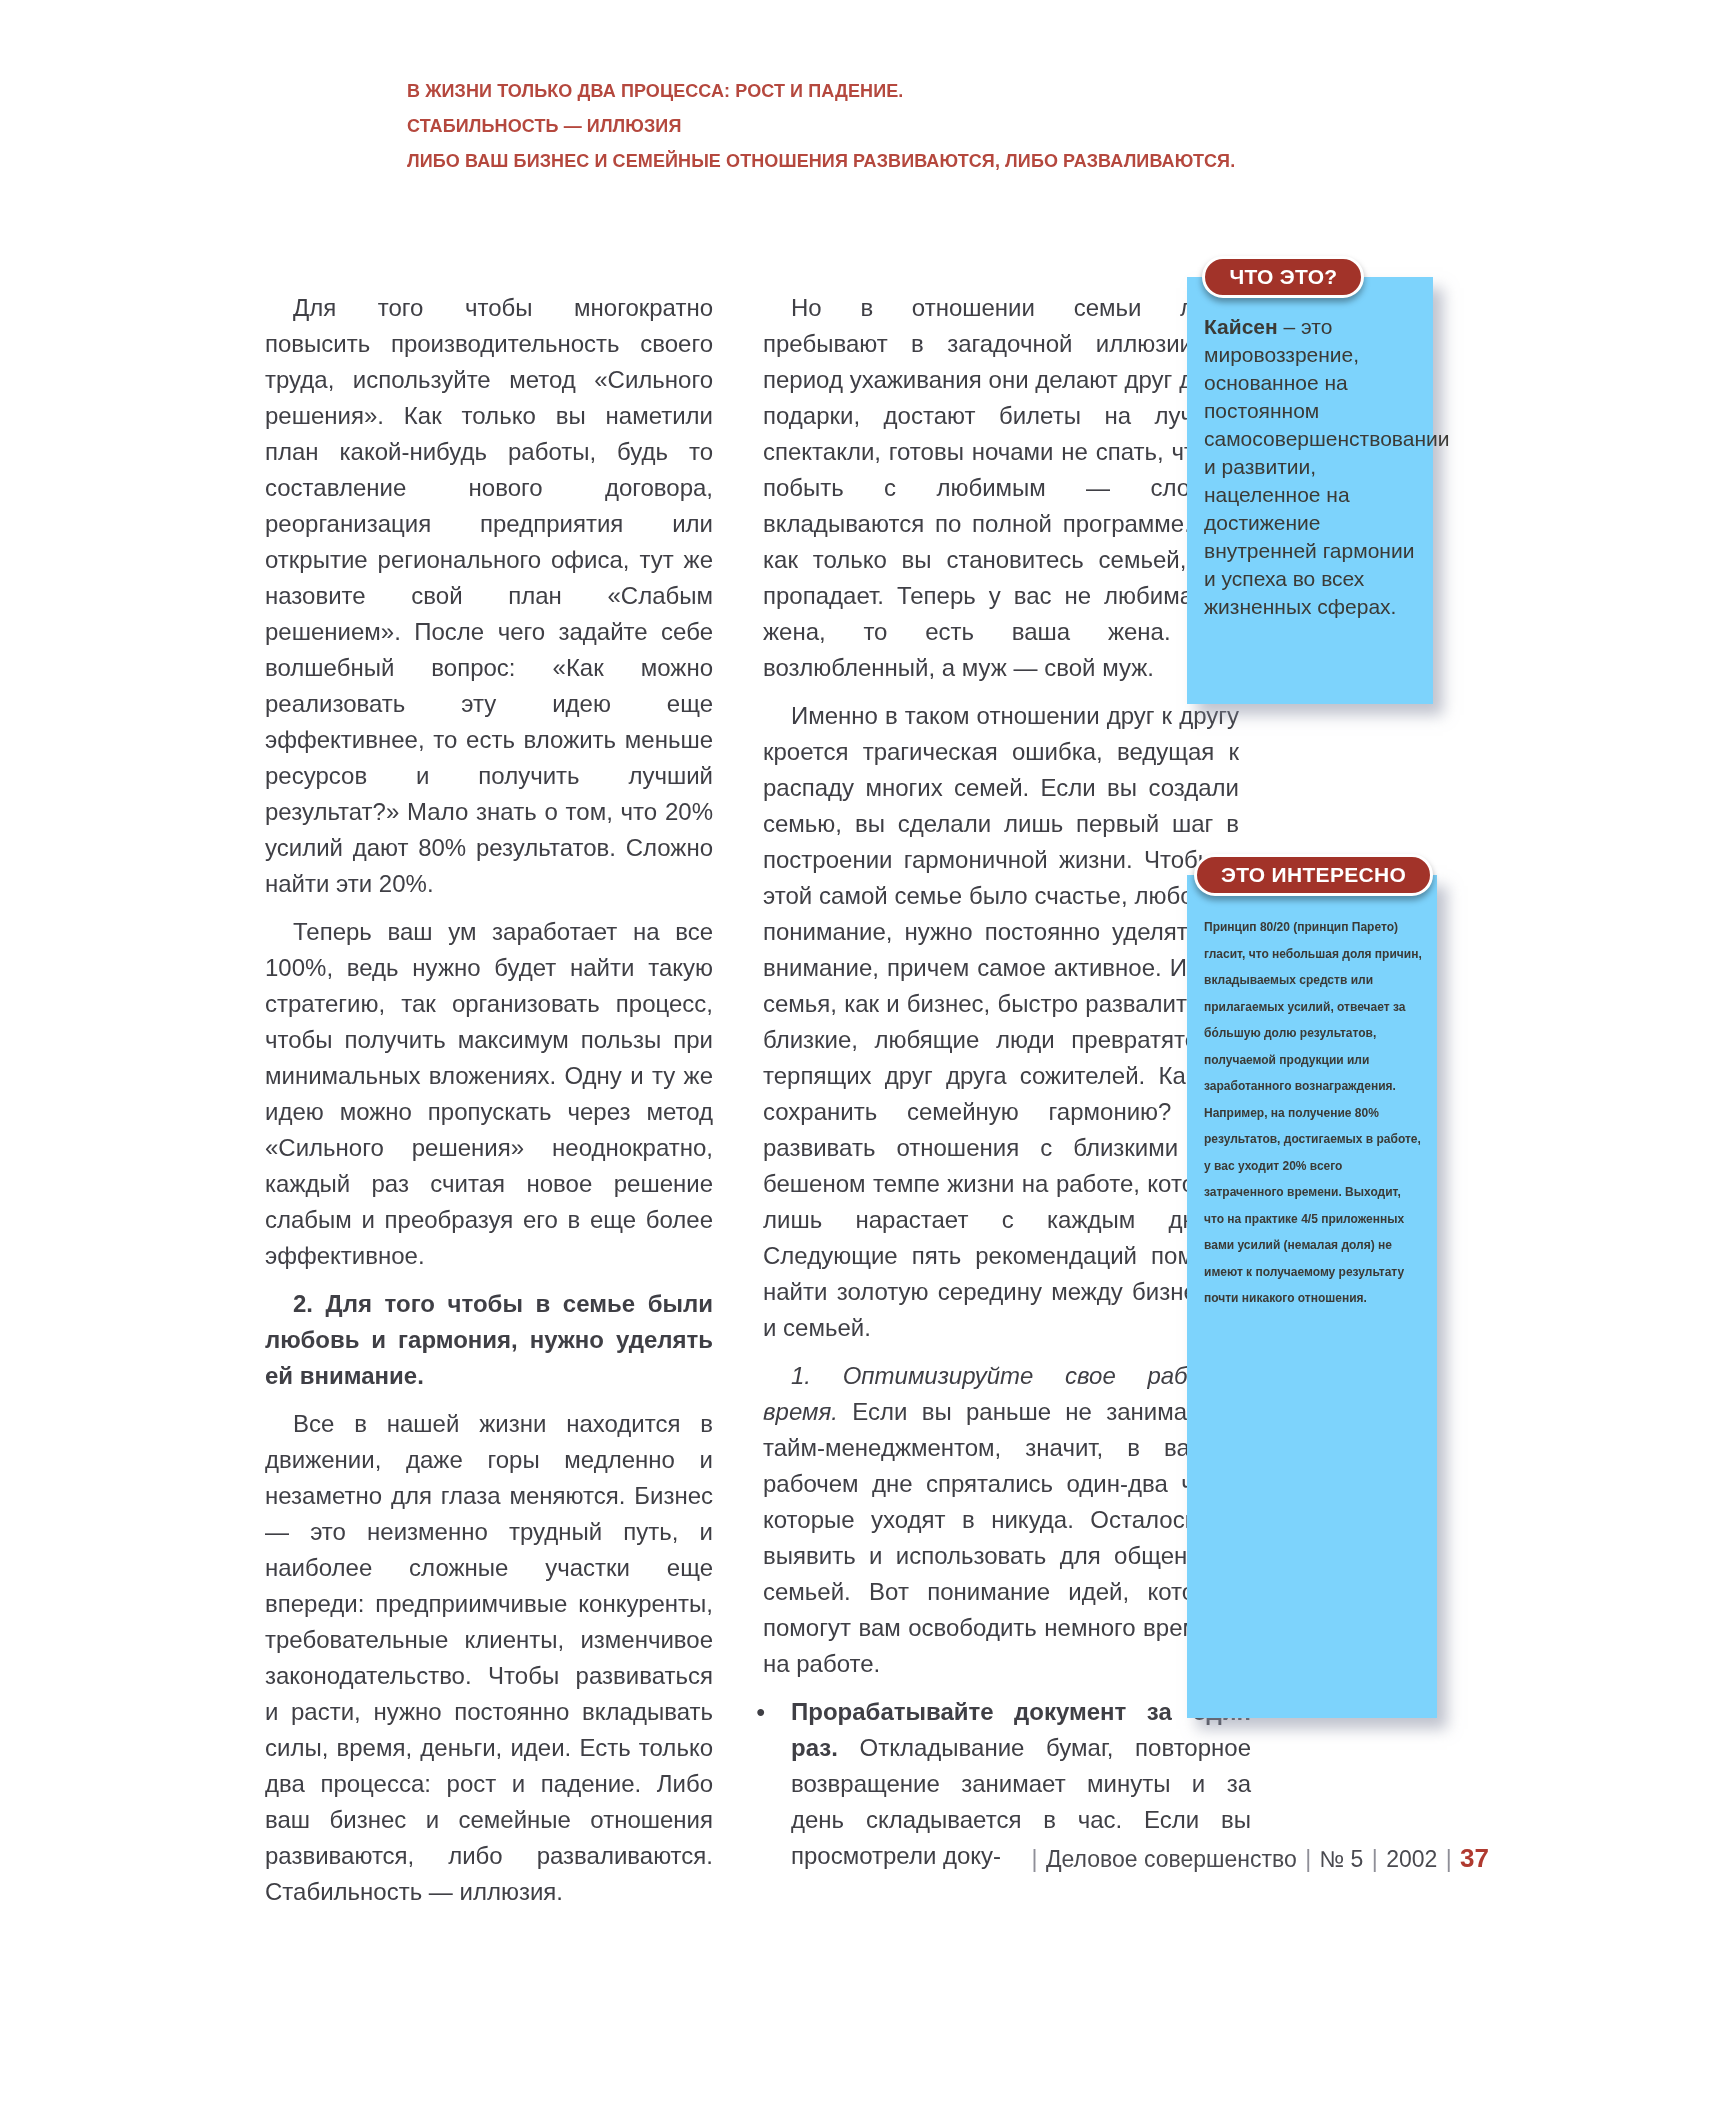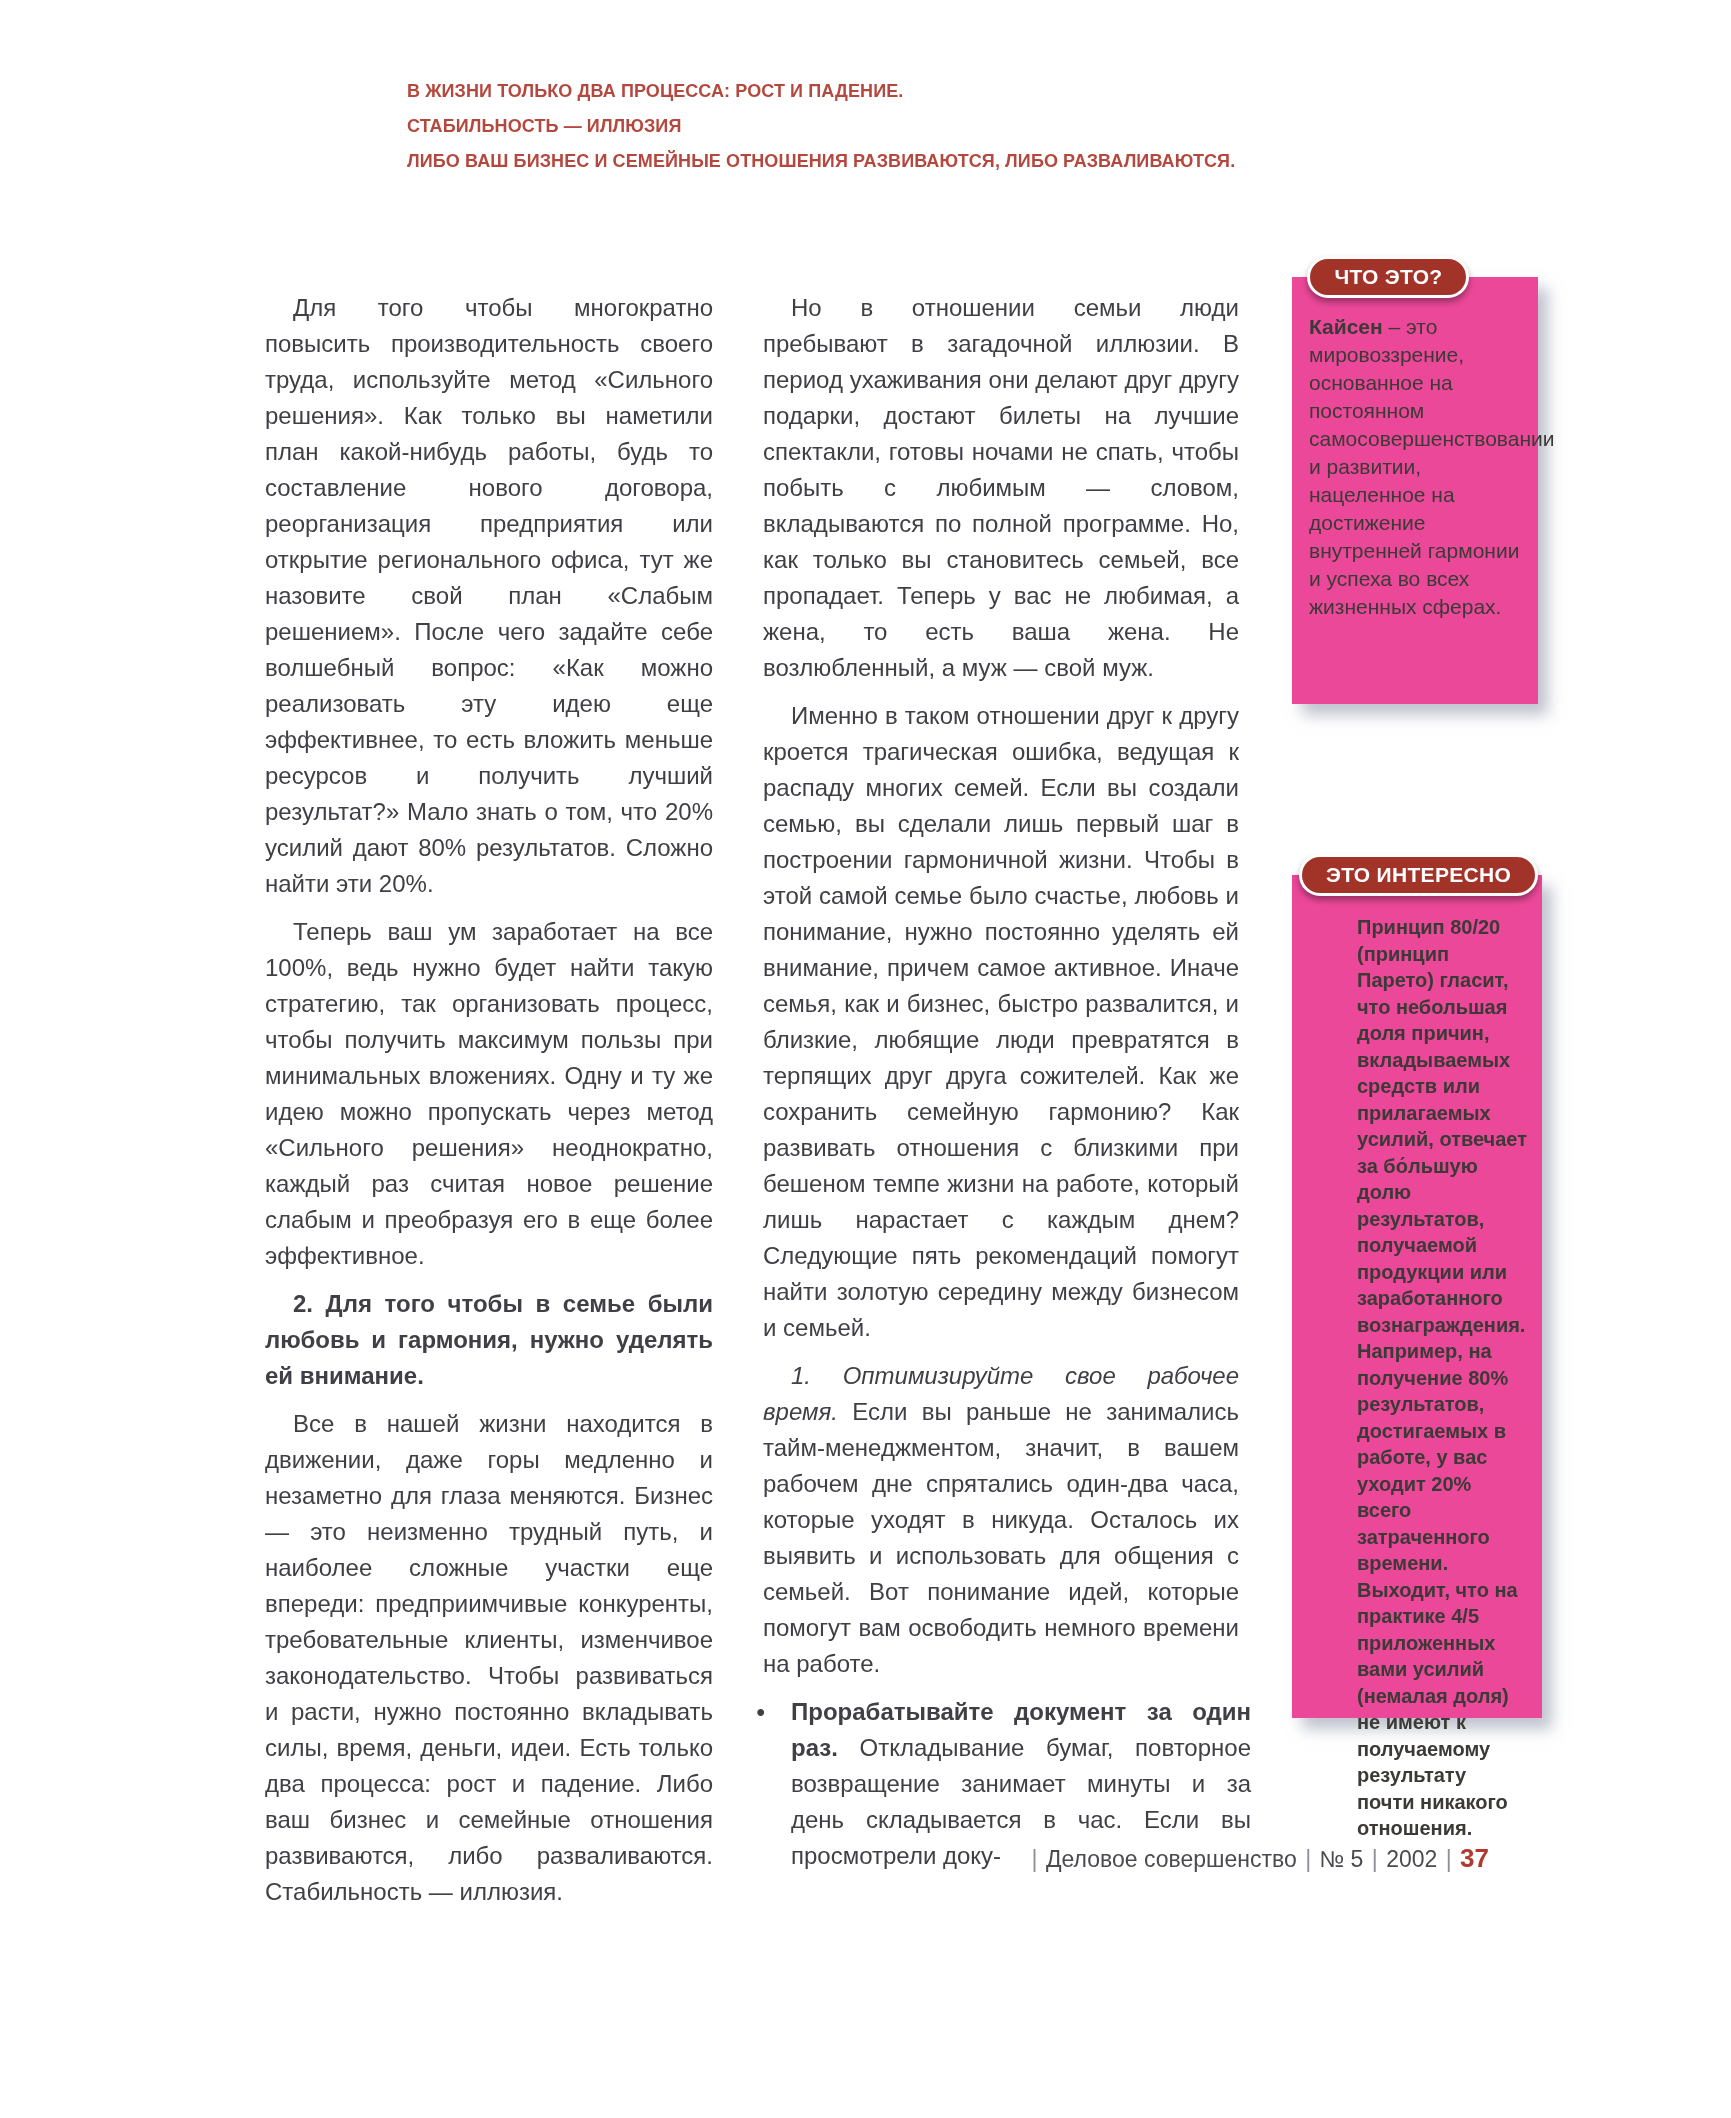--- a/index.html
+++ b/index.html
@@ -36,22 +36,22 @@
   .col .lead-bold { font-weight:bold; }
 
   .bullet-item { display:flex; margin-top:1.4px; }
   .bullet-item .dot {
     flex:0 0 40px; text-indent:5.6px; font-weight:bold; text-align:left;
   }
   .bullet-item .btext { flex:1; text-align:justify; }
 
   
   .sidebar-box {
-    position:absolute; left:1292px;
-    background:#ec4899;
+    position:absolute; left:1187px;
+    background:#7dd3fc;
     box-shadow:9.8px 11.2px 14px rgba(140,145,165,.55);
   }
   .sidebar-box .pill {
     position:absolute; top:-21px; height:36px;
     border-radius:24px;
     background:#a23329;
     border:3.5px solid #ffffff;
     box-shadow:0 4.2px 6.3px rgba(0,0,0,.35);
     color:#ffffff; font-weight:bold; font-size:21px;
     display:flex; align-items:center; justify-content:center;
@@ -64,21 +64,21 @@
   .box-interesting .pill { left:7px; }
 
   .box-body {
     padding:36px 14px 14px 17px;
     color:#3b3a36;
     font-size:21px; line-height:28px;
     text-align:left;
   }
   .box-what .box-body .lead-bold { font-weight:bold; }
   .box-interesting .box-body {
-    font-weight:bold; font-size:20px; line-height:26.5px; padding-top:39px;margin-left:48px;
+    font-weight:bold; font-size:12px; line-height:26.5px; padding-top:39px;
   }
 
   
   .footer {
     position:absolute; top:1843px; right:242px;
     font-size:23px; color:#4a4a50;
     display:flex; align-items:baseline; gap:8.4px;
     white-space:nowrap;
   }
   .footer .bar { color:#8f8f98; font-weight:normal; }

